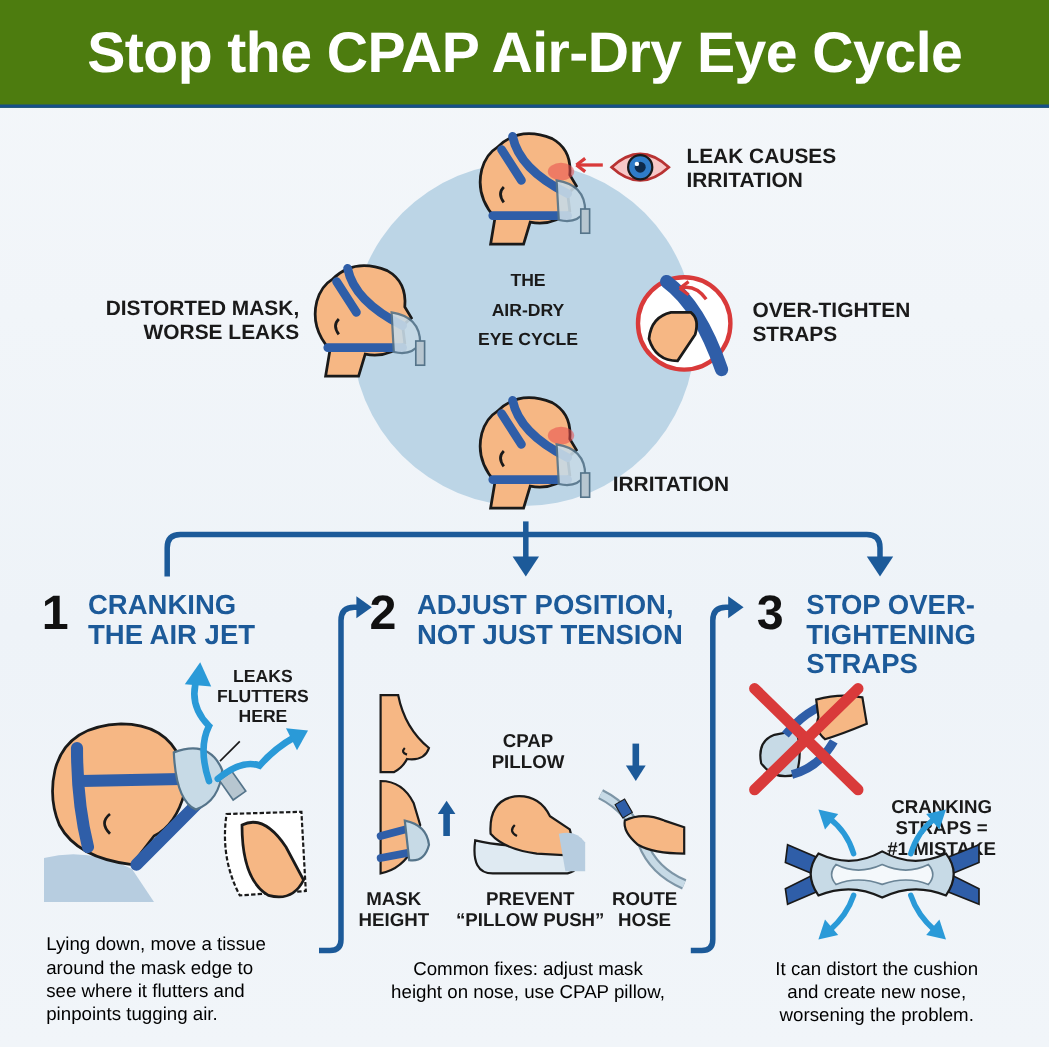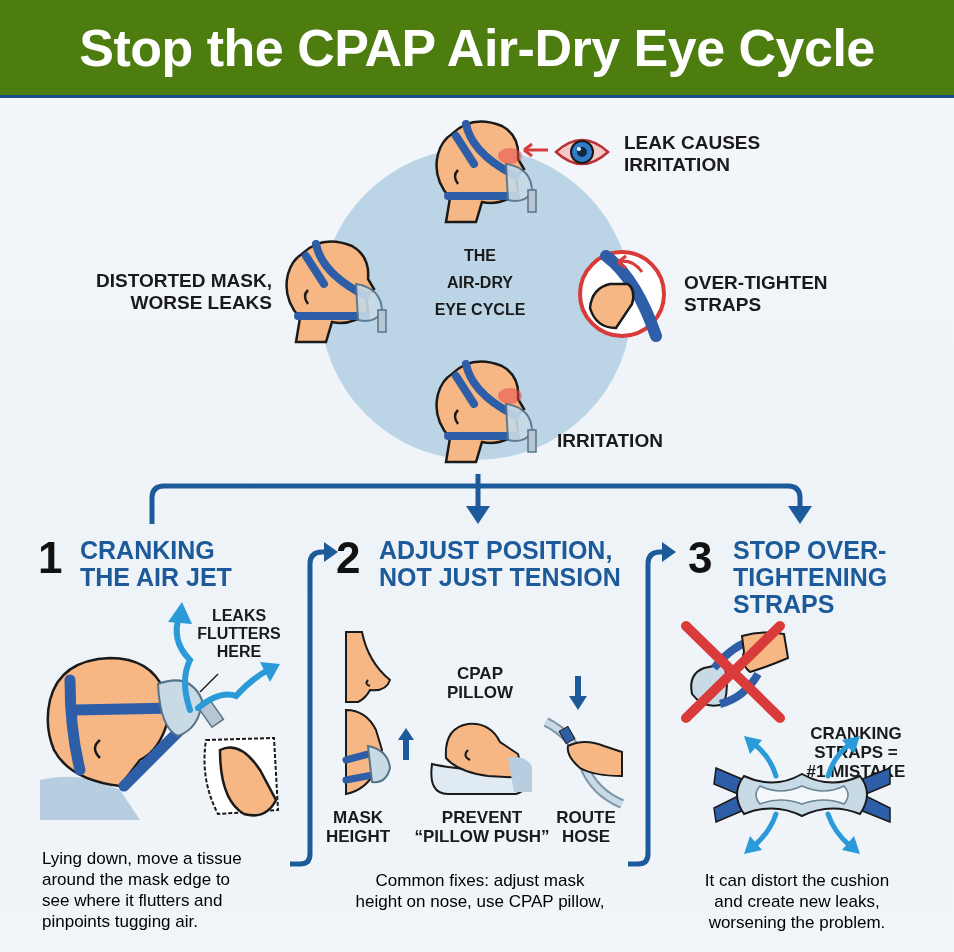--- a/index.html
+++ b/index.html
@@ -236,15 +236,15 @@
   </g>
   <g fill="#2a9ad8">
     <polygon points="30,4 48,8 36,22"></polygon>
       <polygon points="146,4 128,8 140,22"></polygon>
     <polygon points="30,122 48,118 36,104"></polygon>
       <polygon points="146,122 128,118 140,104"></polygon>
   </g>
 </svg>
 <div class="desc center" style="left:672px;top:870px;width:250px;">
   <div>It can distort the cushion</div>
-  <div>and create new leaks,</div>
+  <div>and create new nose,</div>
   <div>worsening the problem.</div>
 </div>
 
 </body></html>

